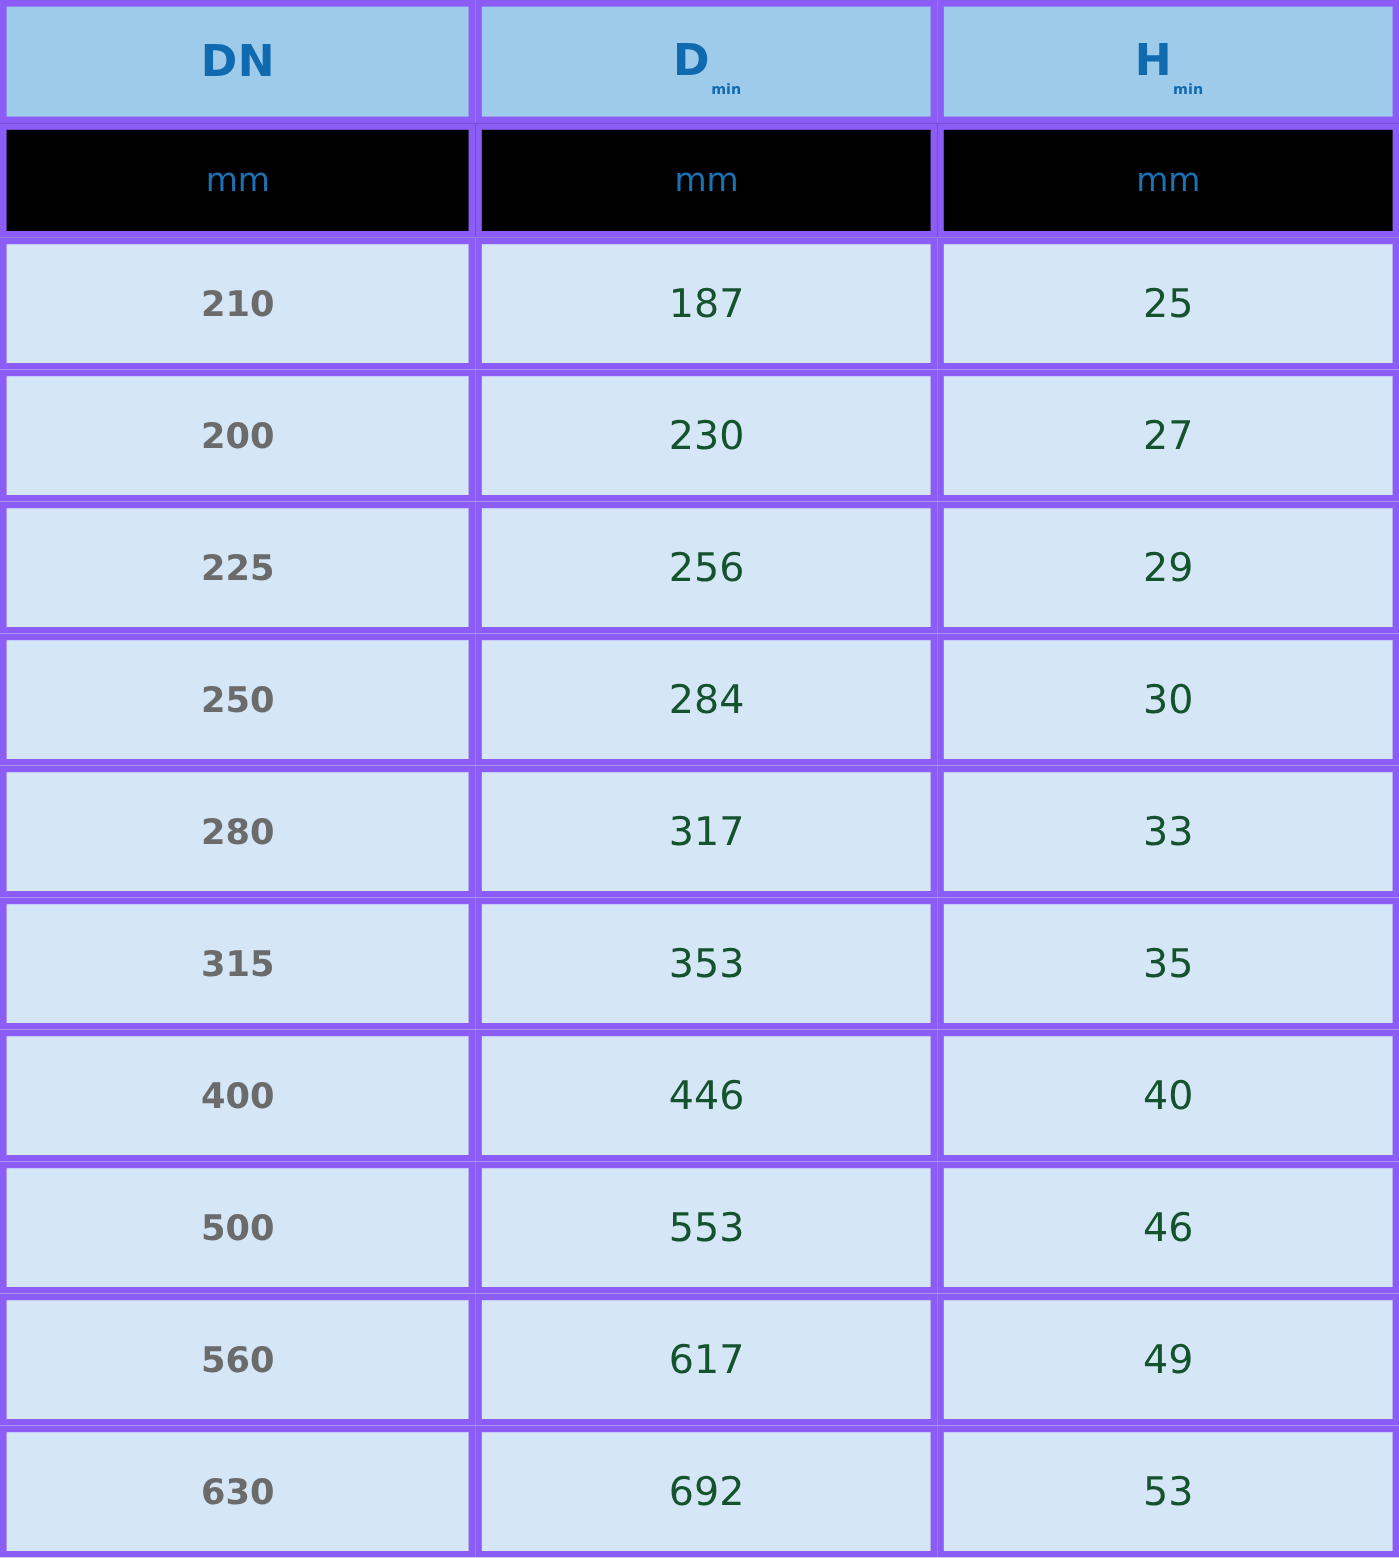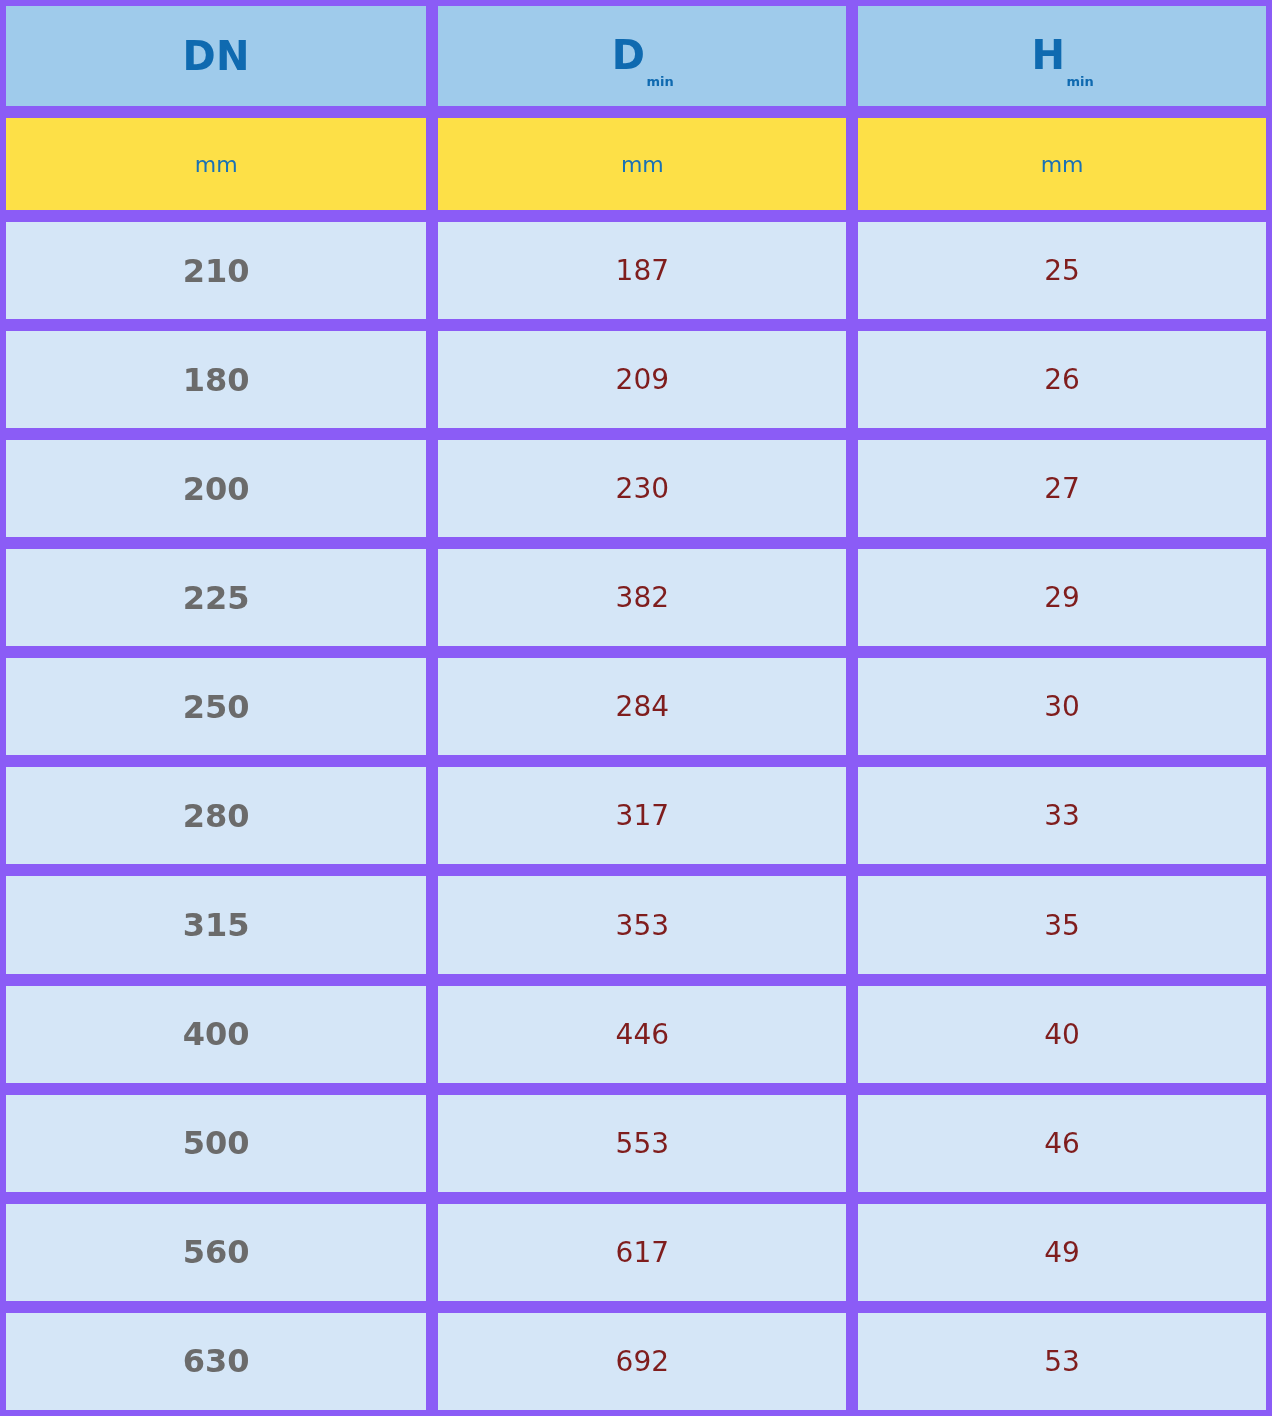--- a/index.html
+++ b/index.html
@@ -54,33 +54,33 @@
     font-weight: bold;
     vertical-align: sub;
     position: relative;
     top: 8px;
     left: 1px;
     letter-spacing: 0;
   }
 
   
   .hdr-unit {
-    background: #fde047;
+    background: #000000;
     color: #1a72b5;
     font-weight: normal;
-    font-size: 22px;
+    font-size: 30px;
     height: 92px;
   }
 
   
   .spec-table td {
     background: #d5e6f7;
     height: 93px;
-    color: #7f1d1d;
-    font-size: 28px;
+    color: #14532d;
+    font-size: 36px;
   }
   .spec-table td.dn {
     font-weight: bold;
     color: #6b6b6b;
     font-size: 32px;
   }
 </style>
 </head>
 <body>
 
@@ -109,32 +109,27 @@
         <th class="hdr-unit">mm</th>
       </tr>
     </thead>
     <tbody>
       <tr>
         <td class="dn">210</td>
         <td>187</td>
         <td>25</td>
       </tr>
       <tr>
-        <td class="dn">180</td>
-        <td>209</td>
-        <td>26</td>
-      </tr>
-      <tr>
         <td class="dn">200</td>
         <td>230</td>
         <td>27</td>
       </tr>
       <tr>
         <td class="dn">225</td>
-        <td>382</td>
+        <td>256</td>
         <td>29</td>
       </tr>
       <tr>
         <td class="dn">250</td>
         <td>284</td>
         <td>30</td>
       </tr>
       <tr>
         <td class="dn">280</td>
         <td>317</td>

